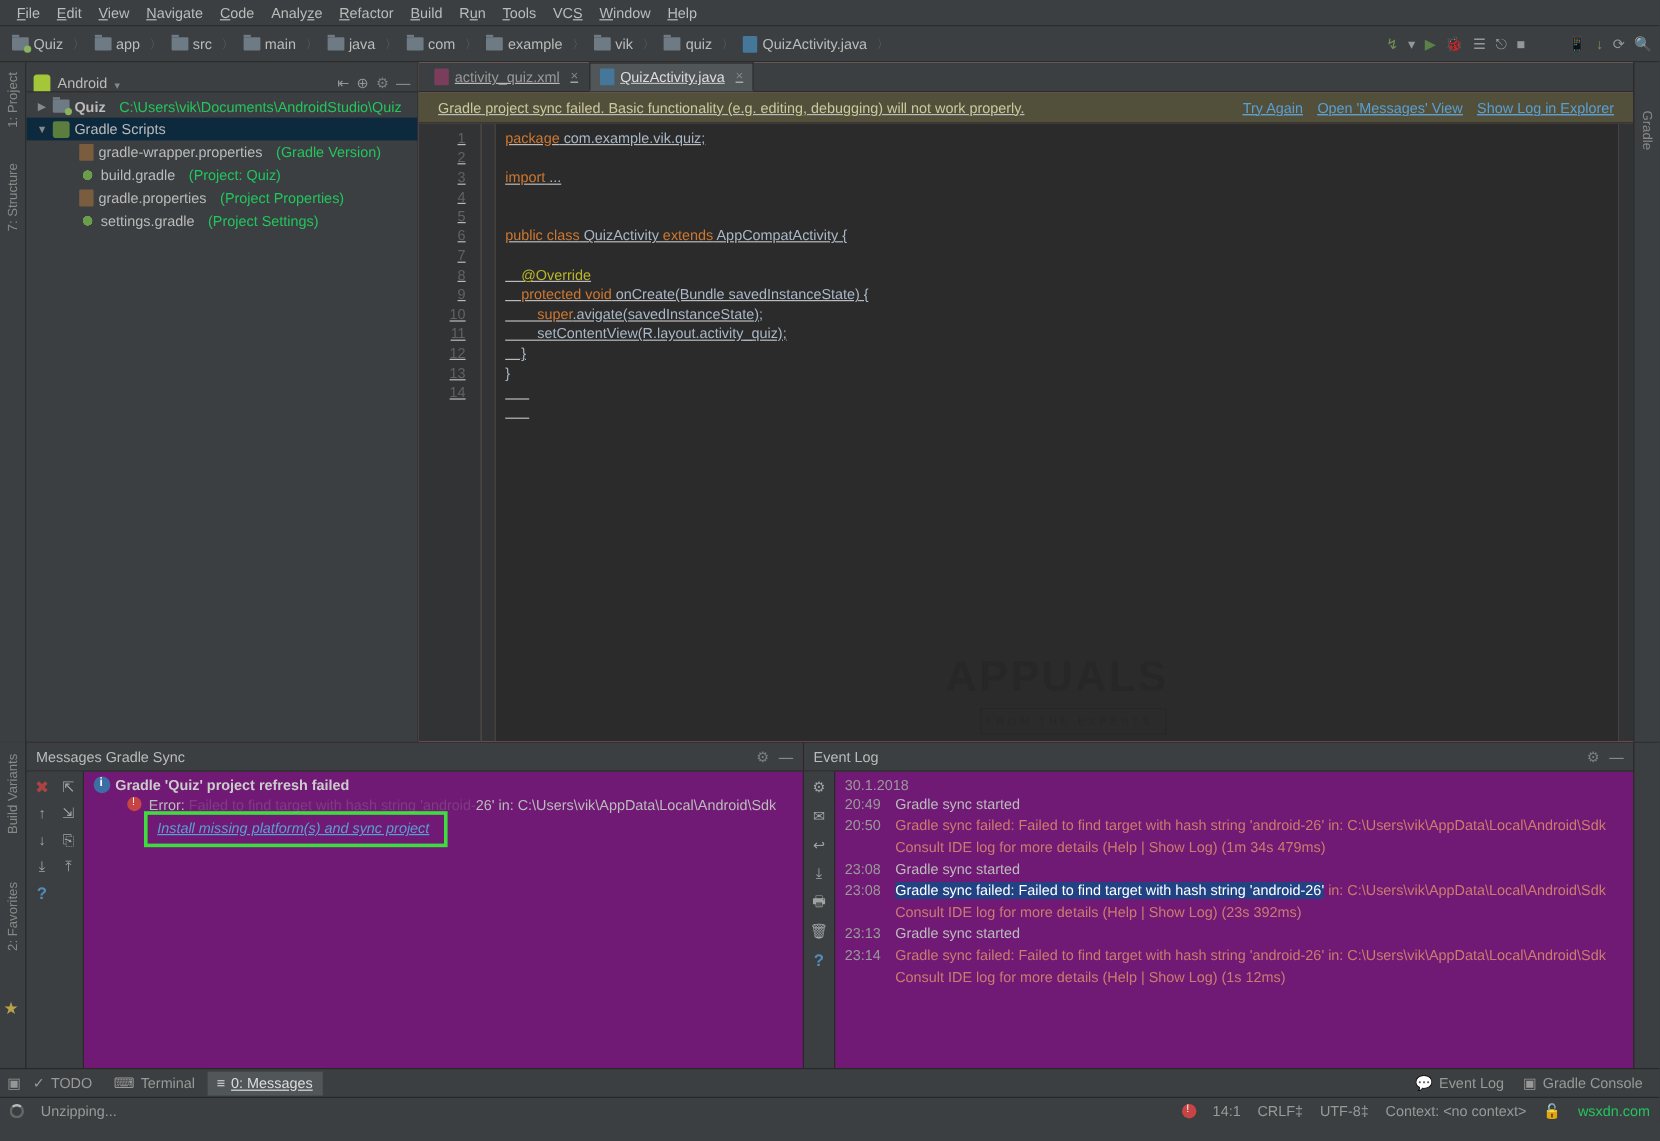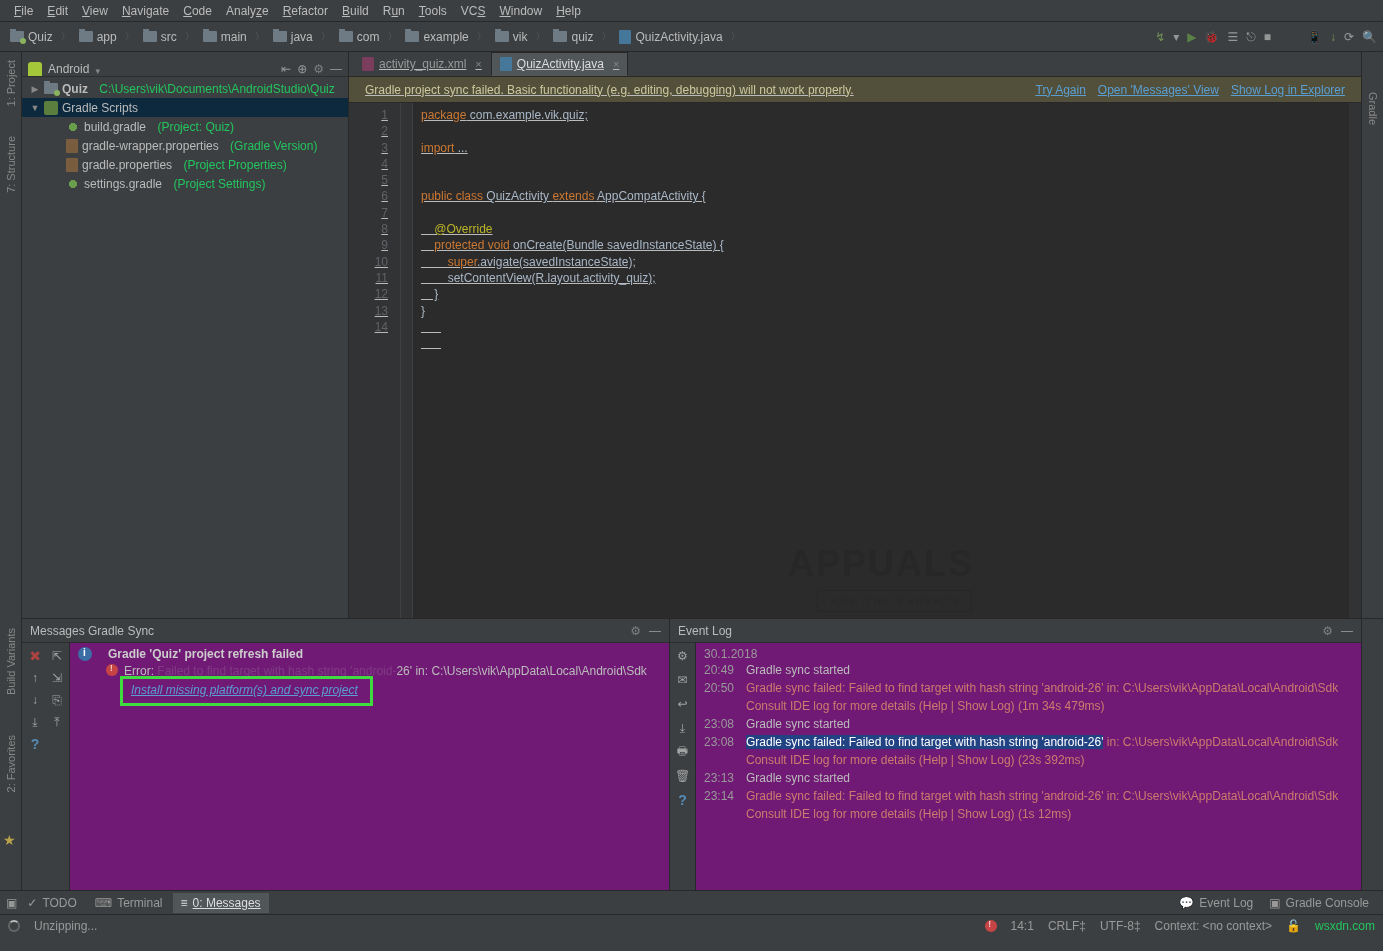--- a/index.html
+++ b/index.html
@@ -59,21 +59,21 @@
 .bottom-panels { display:flex; height:272px; border-top:1px solid #282828; }
 .panel { display:flex; flex-direction:column; background:#701a75; }
 .panel.msg { width:648px; border-right:1px solid #282828; }
 .panel.evt { flex:1; }
 .panel-hdr { height:24px; display:flex; align-items:center; padding:0 8px; border-bottom:1px solid #2d2d2d; background:#3c3f41; }
 .panel-hdr .picons { margin-left:auto; display:flex; gap:8px; opacity:.7; }
 .panel-body { flex:1; display:flex; min-height:0; }
 .msg-tools { width:48px; background:#3c3f41; border-right:1px solid #282828; padding:4px; display:grid; grid-template-columns:1fr 1fr; gap:4px; align-content:start; }
 .msg-tools span { width:18px; height:18px; display:flex; align-items:center; justify-content:center; opacity:.8; }
 .msg-content { flex:1; padding:4px 8px; overflow:auto; }
-.msg-title { display:flex; align-items:flex-end; gap:16px; color:#ccc; }
+.msg-title { display:flex; align-items:flex-end; gap:4px; color:#ccc; }
 .info-icon { width:14px; height:14px; display:inline-block; background:#3b6ea5; border-radius:50%; position:relative; }
 .info-icon:after{content:"i"; color:#fff; font-size:10px; position:absolute; left:5px; top:0; font-weight:bold;}
 .err-icon { width:12px; height:12px; display:inline-block; background:#c74444; border-radius:50%; position:relative; }
 .err-icon:after{content:"!"; color:#fff; font-size:9px; position:absolute; left:4px; top:-1px;}
 .msg-err-row { margin-left:28px; display:flex; align-items:flex-start; gap:6px; margin-top:3px; }
 .msg-link-box { border:3px solid #3fdc3f; padding:4px 12px 6px 8px; margin-left:42px; margin-top:-2px; display:inline-block; }
 .msg-link-box a { color:#5a9fd4; text-decoration:underline; font-style:italic; }
 .evt-tools { width:26px; background:#3c3f41; border-right:1px solid #282828; display:flex; flex-direction:column; align-items:center; gap:6px; padding-top:4px; }
 .evt-tools span { width:18px; height:18px; display:flex; align-items:center; justify-content:center; opacity:.8; }
 .evt-content { flex:1; padding:4px 8px; overflow:auto; }
@@ -195,22 +195,22 @@
     <div class="tree">
       <div class="tree-row">
         <span class="tree-arrow">▶</span><span class="folder-icon q"></span>
         <b>Quiz</b>&nbsp;<span class="dim">C:\Users\vik\Documents\AndroidStudio\Quiz</span>
       </div>
       <div class="tree-row sel">
         <span class="tree-arrow">▼</span>
           <span class="gradle-icon"></span>
         <span>Gradle Scripts</span>
       </div>
+      <div class="tree-row l2"><span class="prop-icon"></span><span>gradle-wrapper.properties</span>&nbsp;<span class="dim">(Gradle Version)</span></div>
       <div class="tree-row l2"><span class="gfile-icon"></span><span>build.gradle</span>&nbsp;<span class="dim">(Project: Quiz)</span></div>
-      <div class="tree-row l2"><span class="prop-icon"></span><span>gradle-wrapper.properties</span>&nbsp;<span class="dim">(Gradle Version)</span></div>
       <div class="tree-row l2"><span class="prop-icon"></span><span>gradle.properties</span>&nbsp;<span class="dim">(Project Properties)</span></div>
       <div class="tree-row l2"><span class="gfile-icon"></span><span>settings.gradle</span>&nbsp;<span class="dim">(Project Settings)</span></div>
     </div>
   </div>
 
   <div class="editor-area">
     <div class="tabs">
       <div class="tab">
           <span class="xml-icon"></span>
           <span>activity_quiz.xml</span>

